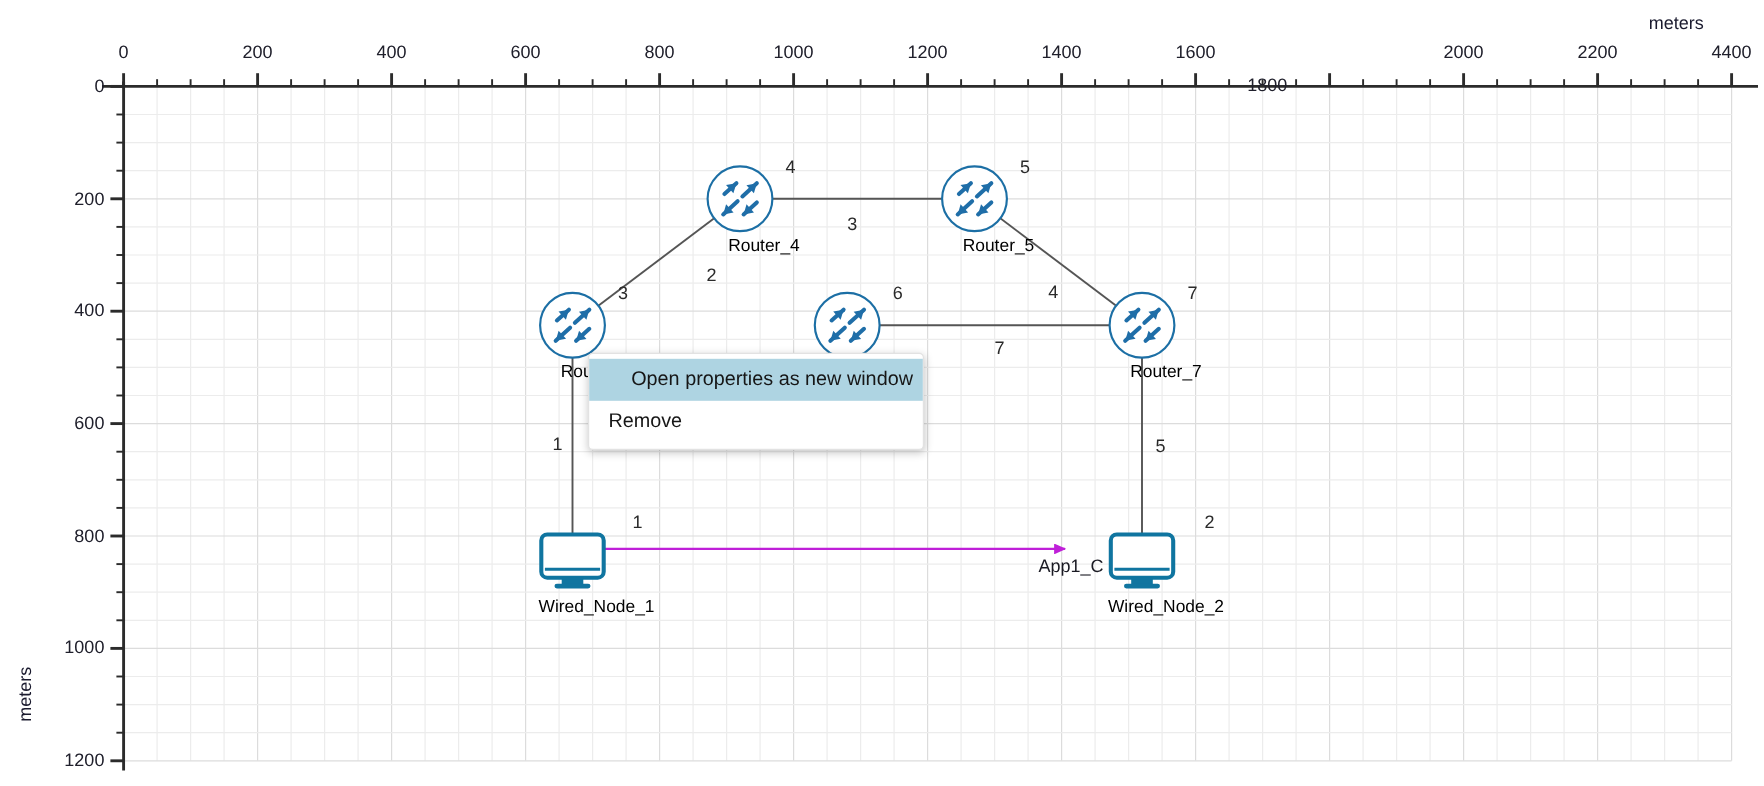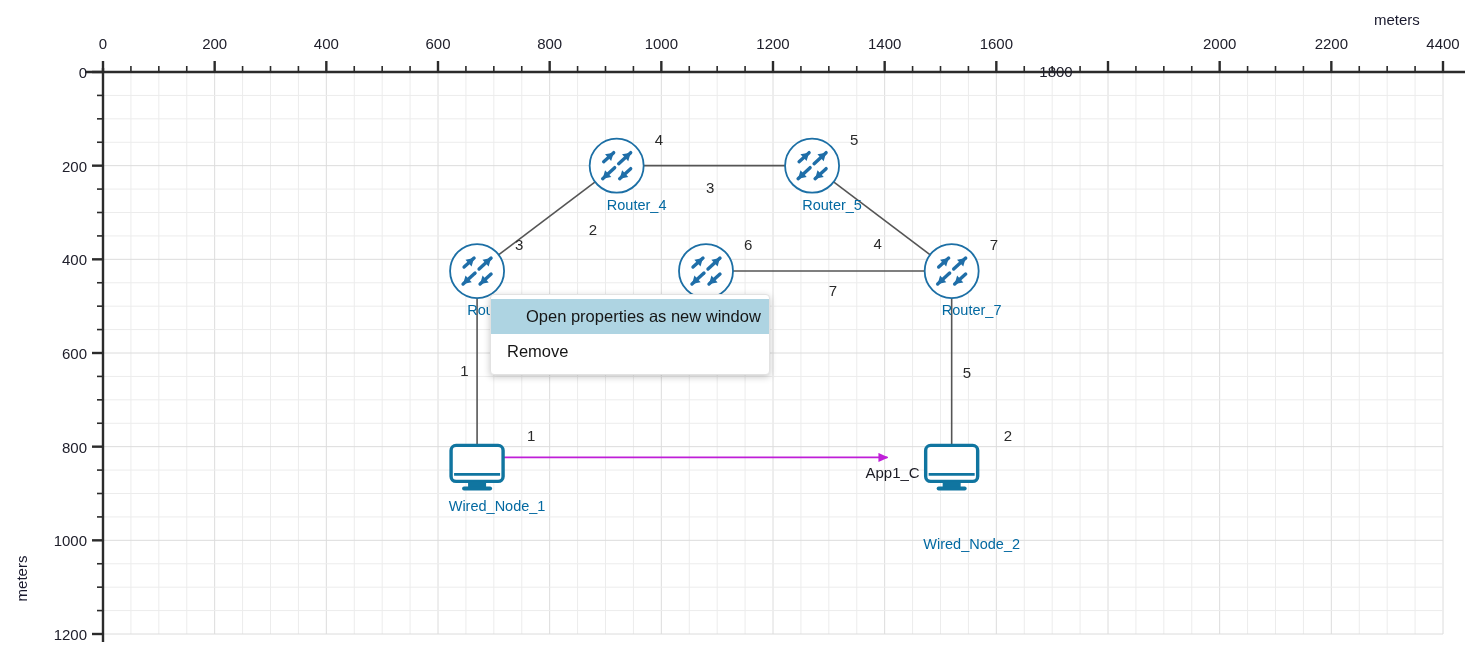--- a/index.html
+++ b/index.html
@@ -44,21 +44,21 @@
     position: absolute;
     font-size: 15px;
     color: #1a1a2e;
     transform-origin: center center;
     transform: rotate(-90deg);
     white-space: nowrap;
   }
   .node-name {
     position: absolute;
     font-size: 14.5px;
-    color: #0369a1;
+    color: #000000;
     white-space: nowrap;
     transform: translateX(-50%);
     padding-left: 40px;
   }
   .port-label {
     position: absolute;
     font-size: 15px;
     color: #2a2a2a;
     white-space: nowrap;
   }
@@ -377,21 +377,21 @@
       <div class="node-name" style="left: 812.083px; top: 196.667px;">Router_5</div>
       <div class="port-label" style="left: 850.083px; top: 130.667px;">5</div>
       <div class="node-name" style="left: 477.083px; top: 302.042px;">Router_3</div>
       <div class="port-label" style="left: 515.083px; top: 236.042px;">3</div>
       <div class="node-name" style="left: 706px; top: 302.042px;">Router_6</div>
       <div class="port-label" style="left: 744px; top: 236.042px;">6</div>
       <div class="node-name" style="left: 951.667px; top: 302.042px;">Router_7</div>
       <div class="port-label" style="left: 989.667px; top: 236.042px;">7</div>
       <div class="node-name" style="left: 477.083px; top: 498.4px;">Wired_Node_1</div>
       <div class="port-label" style="left: 527.083px; top: 427.4px;">1</div>
-      <div class="node-name" style="left: 951.667px; top: 498.4px; margin-top: 38px;">Wired_Node_2</div>
+      <div class="node-name" style="left: 951.667px; top: 498.4px;">Wired_Node_2</div>
       <div class="port-label" style="left: 1003.67px; top: 427.4px;">2</div>
     </div>
 
   <div class="axis-label" id="x-axis-title" style="left:1374px; top:11px;">meters</div>
 
   <div class="ylabel-rot" id="y-axis-title" style="left:-9px; top:570px; width:60px; text-align:center;">meters</div>
 
   <div id="ctx-menu" style="left:490px; top:294px; width:280px;">
   <div class="menu-item selected">Open properties as new window</div>
       <div class="menu-item">Remove</div>

